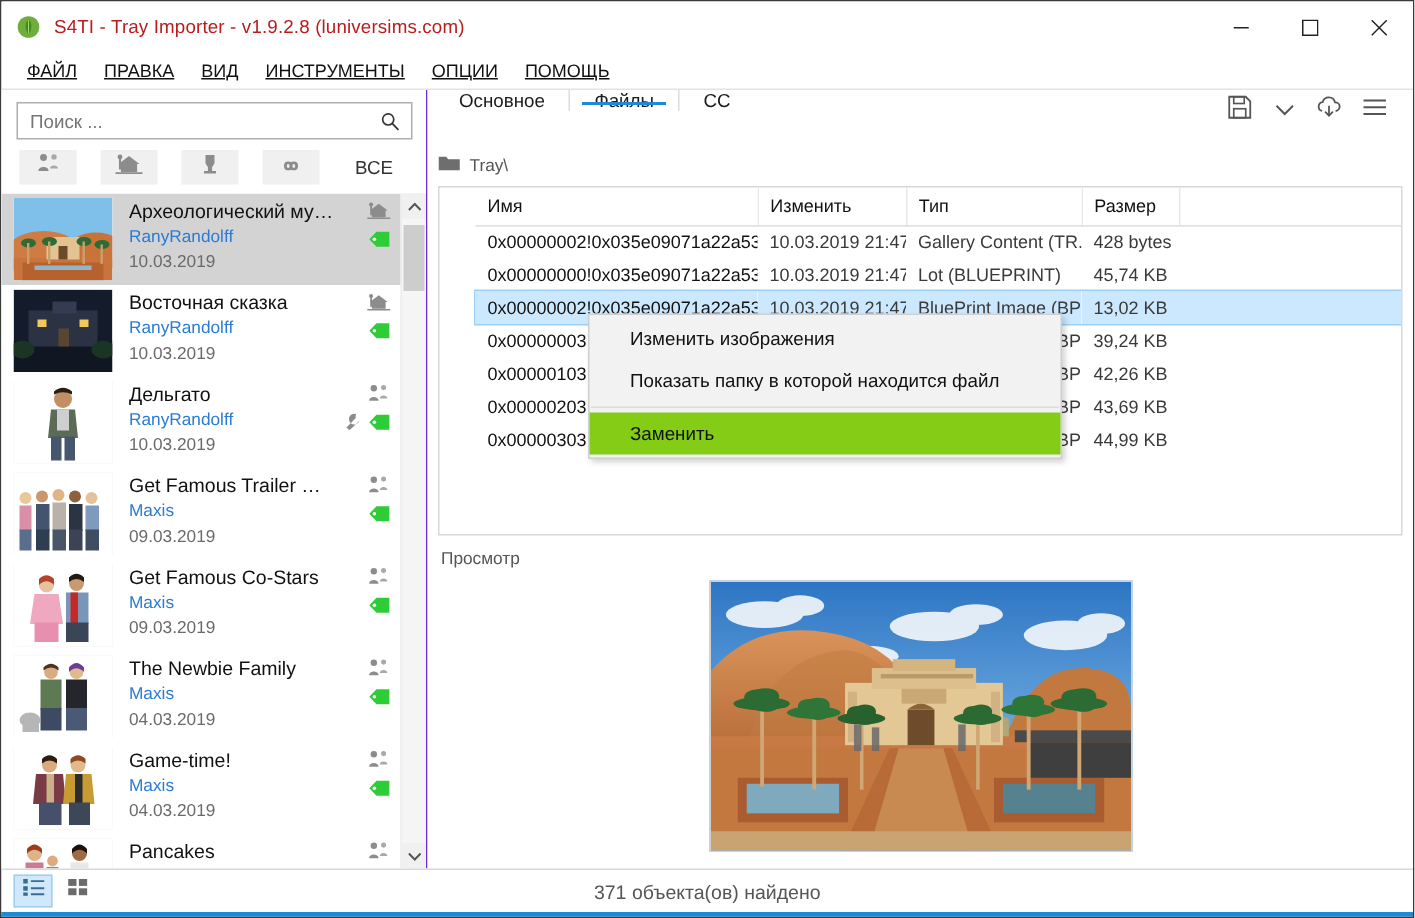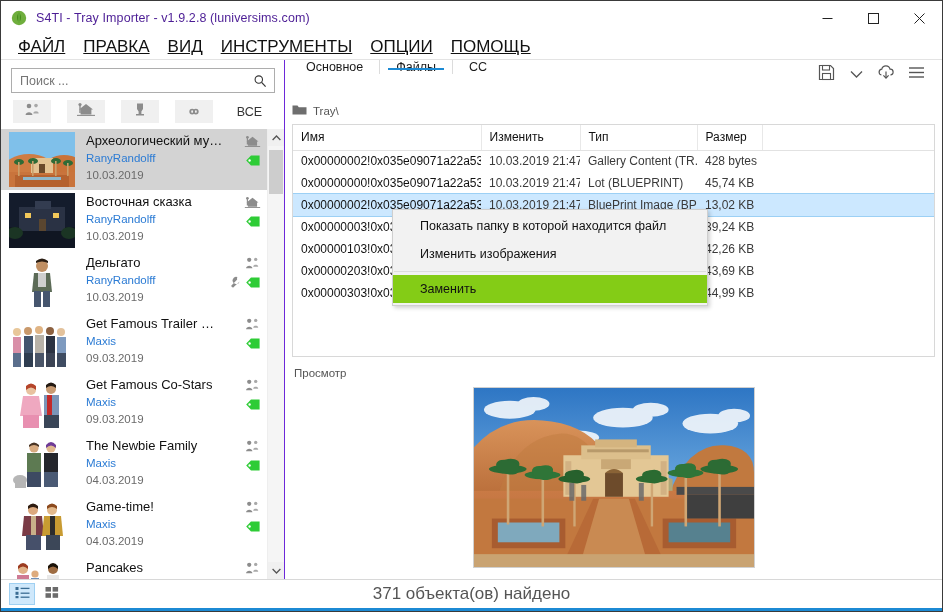--- a/index.html
+++ b/index.html
@@ -19,40 +19,40 @@
 
   
   .titlebar {
     height: 34px; min-height: 34px;
     display: flex; align-items: center;
     background: #ffffff;
   }
   .title-logo { margin-left: 9px; width: 18px; height: 18px; display:flex; align-items:center; justify-content:center; }
   .title-text {
     margin-left: 8px;
-    font-size: 12.5px; color: #4c1d95;
+    font-size: 12.5px; color: #b91c1c;
     letter-spacing: .1px;
   }
   .win-buttons { margin-left: auto; display: flex; height: 34px; }
   .win-btn {
     width: 46px; height: 34px;
     display: flex; align-items: center; justify-content: center;
     color: #222;
   }
 
   
   .menubar {
     height: 25px; min-height: 25px;
     display: flex; align-items: center;
     padding-left: 8px;
     background: #ffffff;
     border-bottom: 1px solid #e3e3e3;
   }
   .menu-item {
-    font-size: 17px; color: #111;
+    font-size: 12px; color: #111;
     padding: 3px 9px;
     white-space: nowrap;
   }
   .menu-item u { text-decoration: underline; }
 
   
   .body { flex: 1; display: flex; min-height: 0; background:#fff; }
 
   
   .left {
@@ -191,20 +191,21 @@
   .path-text { font-size: 11.5px; color: #555; }
 
   .tablewrap {
     margin: 0 7px 0 7px;
     border: 1px solid #d8d8d8;
     flex: 0 0 233px;
     display: flex; flex-direction: column;
     background: #fff;
     position: relative;
     overflow: hidden;
+    padding-left: 24px;
   }
   table.files { width: 100%; border-collapse: collapse; table-layout: fixed; }
   table.files th {
     font-weight: normal;
     font-size: 12px; color: #111;
     text-align: left;
     height: 25px;
     padding: 0 8px;
     background: #fff;
     border-bottom: 1px solid #e2e2e2;
@@ -274,21 +275,21 @@
   }
   .view-btn {
     width: 26px; height: 22px;
     display: flex; align-items: center; justify-content: center;
     margin-right: 4px;
   }
   .view-btn.active { background: #cfe8fb; border: 1px solid #9fd0f2; }
   .status-count {
     position: absolute; left: 0; right: 0;
     text-align: center;
-    font-size: 17px; color: #555;
+    font-size: 13px; color: #555;
     pointer-events: none;
   }
   .bottom-accent {
     height: 3px; background: #1c8ad4; width: 100%;
   }
 </style>
 </head>
 <body>
 
 <div class="app">
@@ -872,22 +873,22 @@
               <td class="name">0x00000303!0x035e09071a22a53</td>
               <td>10.03.2019 21:47</td>
               <td>BluePrint Image (BPI)</td>
               <td class="size">44,99 KB</td>
               <td></td>
             </tr>
           </tbody>
         </table>
 
         <div class="ctxmenu">
+          <div class="ctx-item">Изменить изображения</div>
           <div class="ctx-item">Показать папку в которой находится файл</div>
-          <div class="ctx-item">Изменить изображения</div>
           <div class="ctx-sep"></div>
           <div class="ctx-item hl">Заменить</div>
         </div>
       </div>
 
       <div class="preview-label">Просмотр</div>
 
       <div class="preview-area">
         <div class="preview-img">
           <svg viewBox="0 0 282 181" preserveAspectRatio="none">

